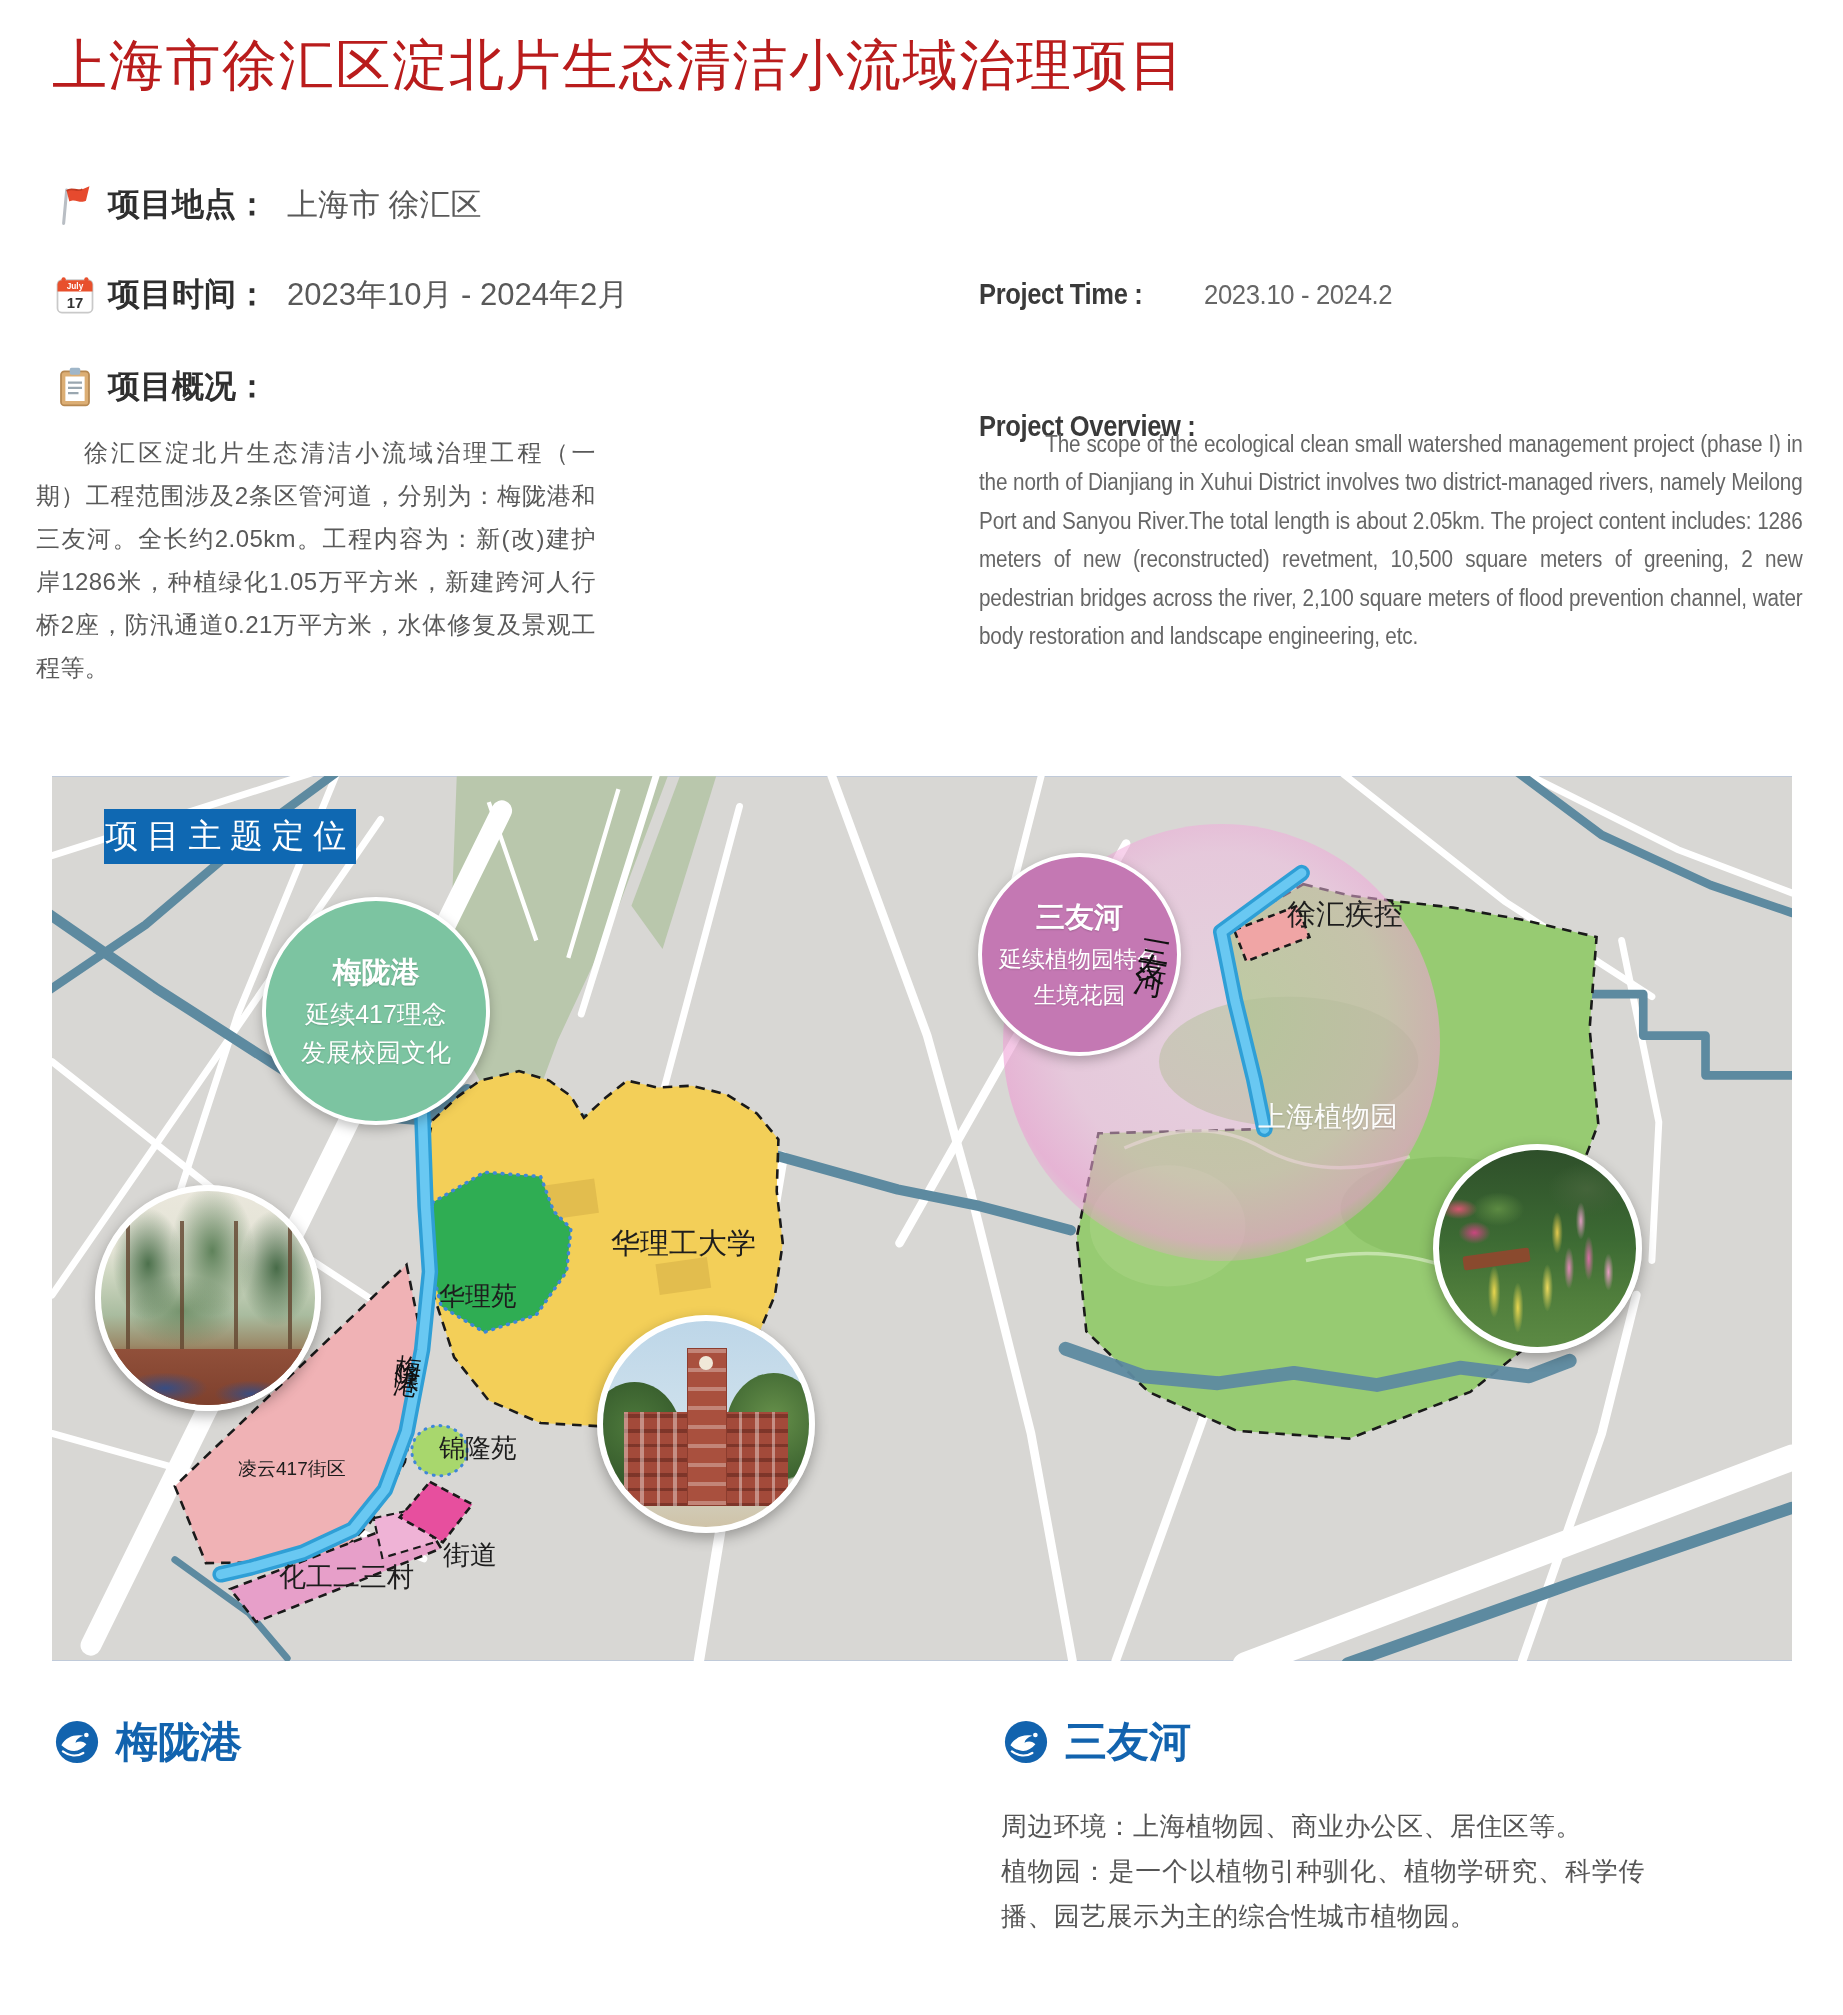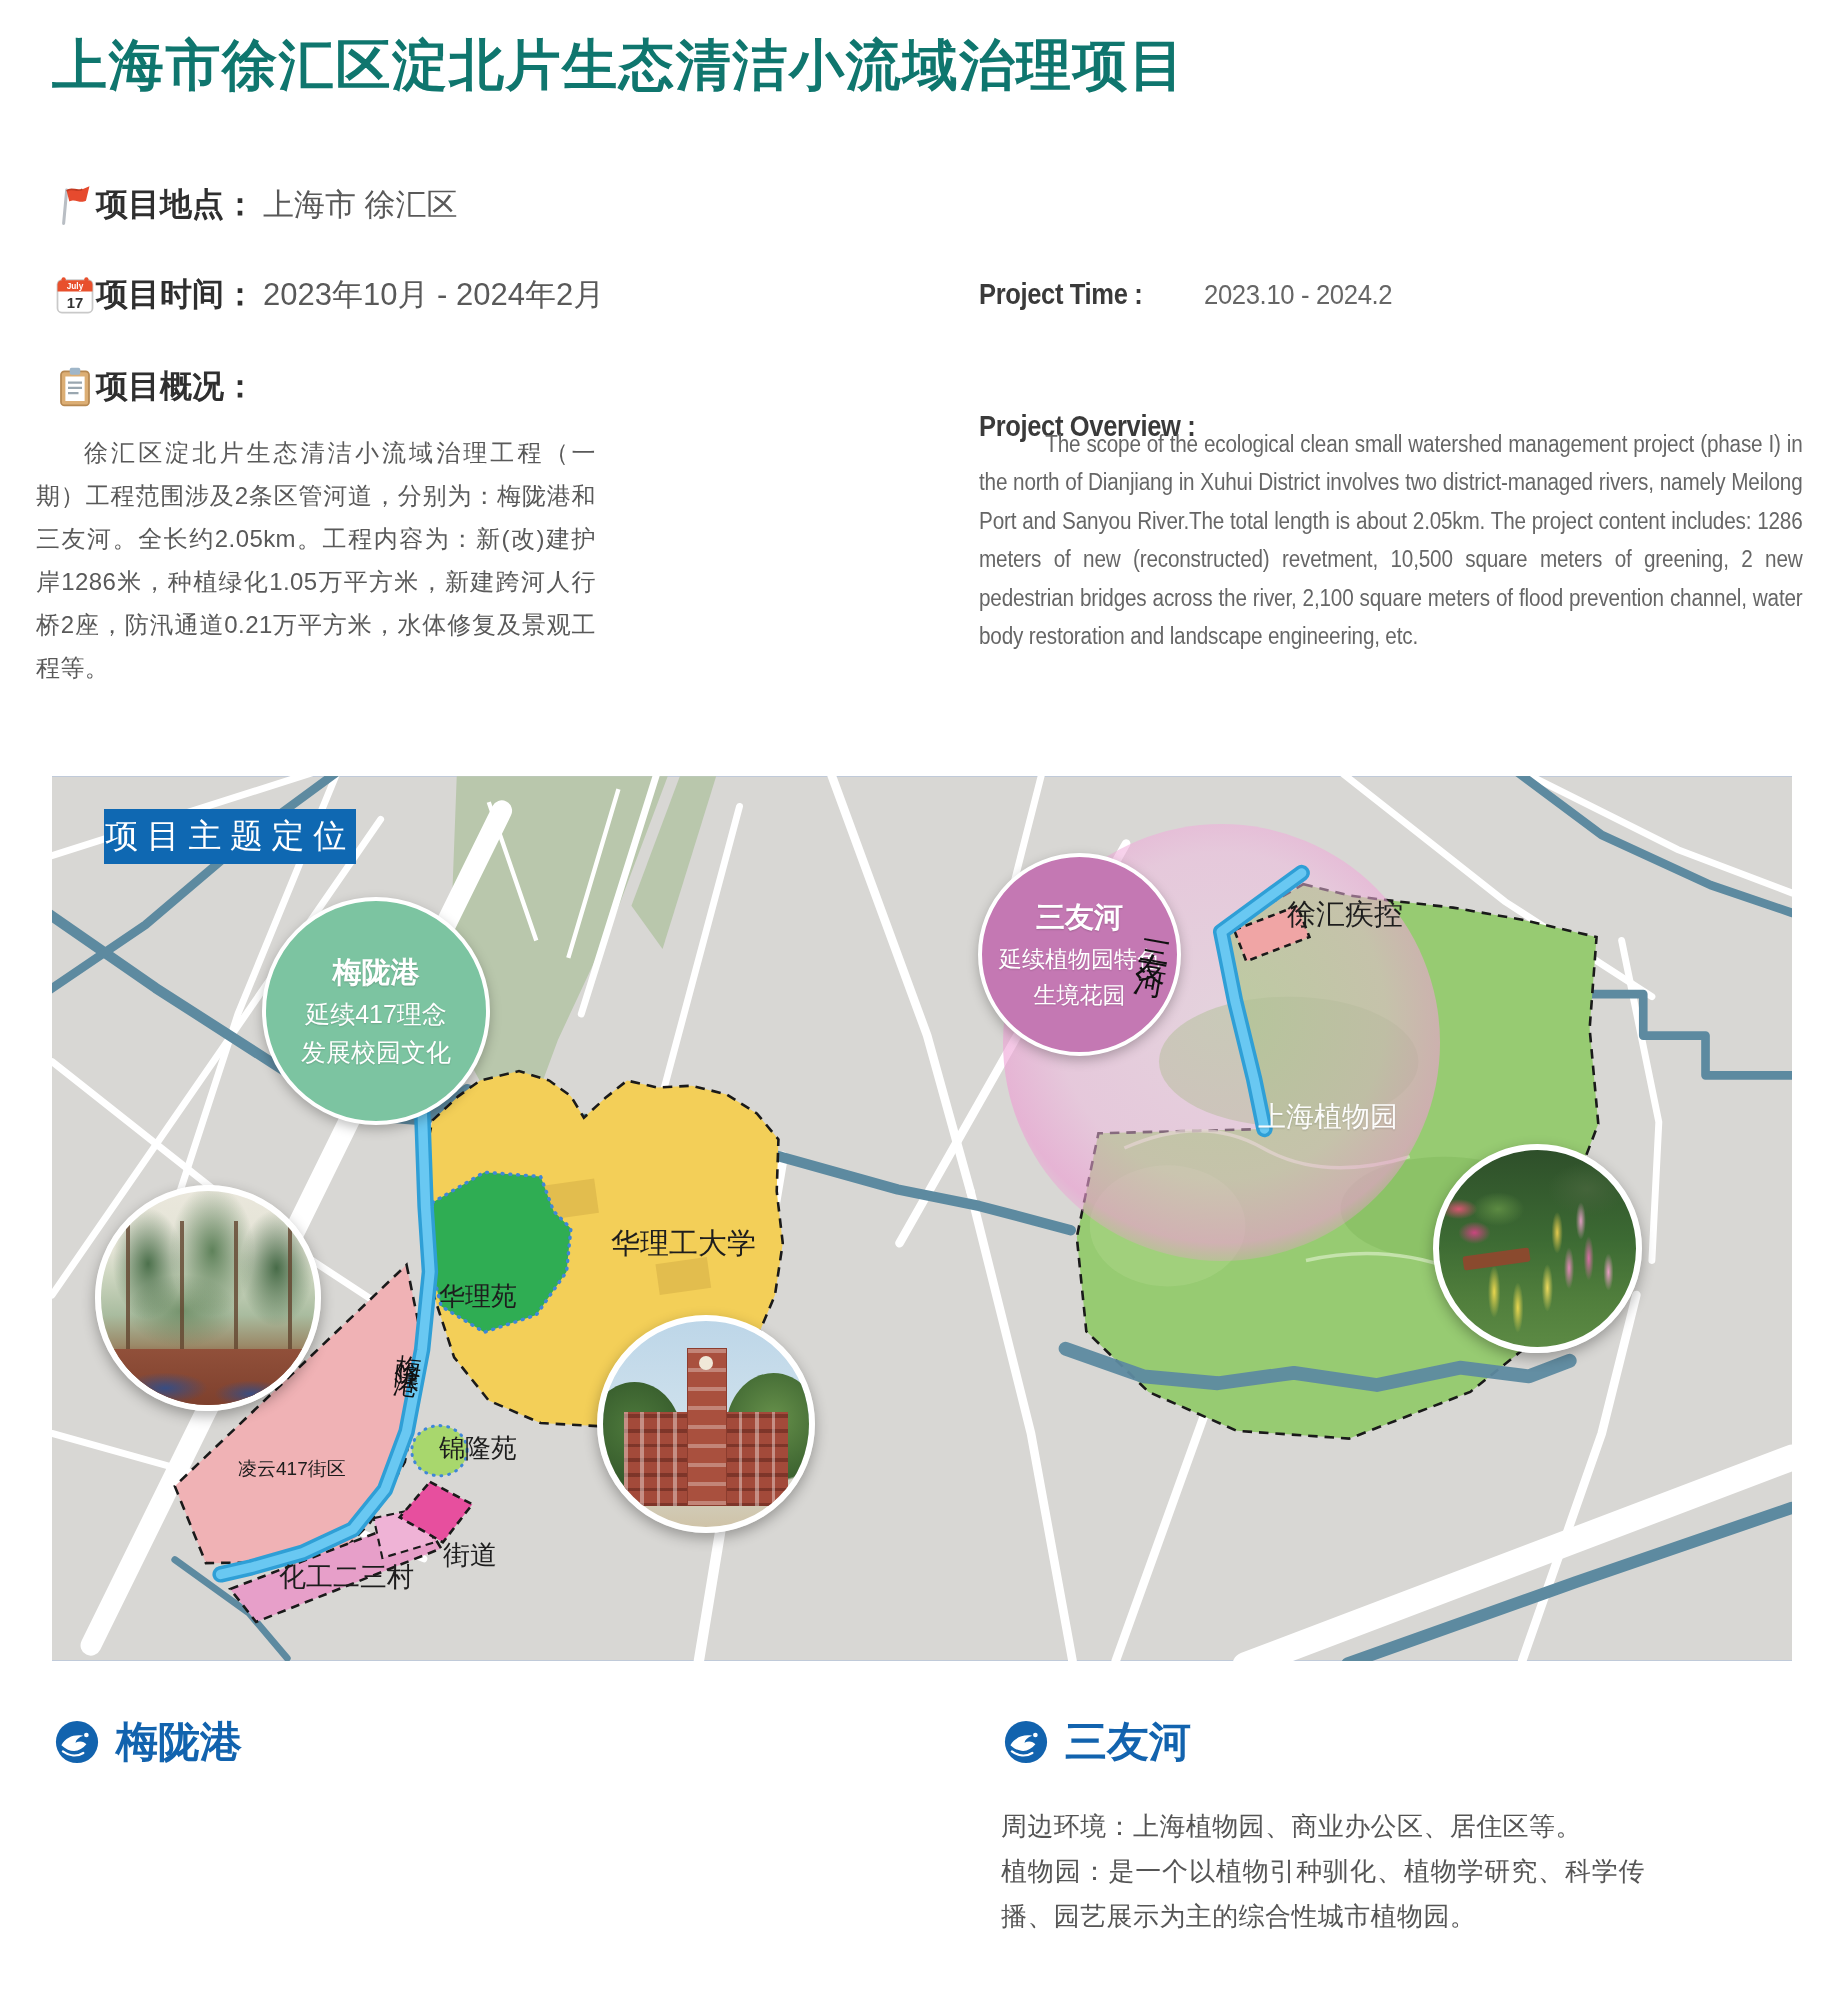--- a/index.html
+++ b/index.html
@@ -1,21 +1,21 @@
 <!DOCTYPE html>
 <html style="font-size:14px"><head>
 <meta charset="utf-8">
 <style>
   html,body{margin:0;padding:0;background:#ffffff;}
   .page{position:relative;width:1844px;height:2016px;background:#fff;overflow:hidden;
         font-family:"Liberation Sans","DejaVu Sans",sans-serif;}
   .abs{position:absolute;}
   
-  .title{left:52px;top:29px;font-size:55px;font-weight:700;color:#0f766e;letter-spacing:1.7px;white-space:nowrap;}
-  .inforow{display:flex;align-items:center;}
+  .title{left:52px;top:29px;font-size:55px;font-weight:400;color:#b91c1c;letter-spacing:1.7px;white-space:nowrap;}
+  .inforow{display:flex;align-items:center;gap:12px;}
   .ico{width:42px;height:42px;flex:0 0 auto;}
   .zh-label{font-size:32px;font-weight:700;color:#2f2f2f;white-space:nowrap;}
   .zh-value{font-size:31px;color:#595959;white-space:nowrap;margin-left:7px;}
   .en-row{display:flex;align-items:baseline;}
   .en-label{font-size:29px;font-weight:700;color:#3a3a3a;white-space:nowrap;display:inline-block;
             transform:scaleX(.88);transform-origin:left center;letter-spacing:-0.4px;width:225px;}
   .en-value{font-size:28.5px;color:#666;white-space:nowrap;display:inline-block;
             transform:scaleX(.9);transform-origin:left center;letter-spacing:-0.4px;}
   .para-zh{left:36px;top:432px;width:560px;font-size:24px;line-height:1.79;color:#595959;
            text-indent:2em;text-align:justify;letter-spacing:0.4px;}

